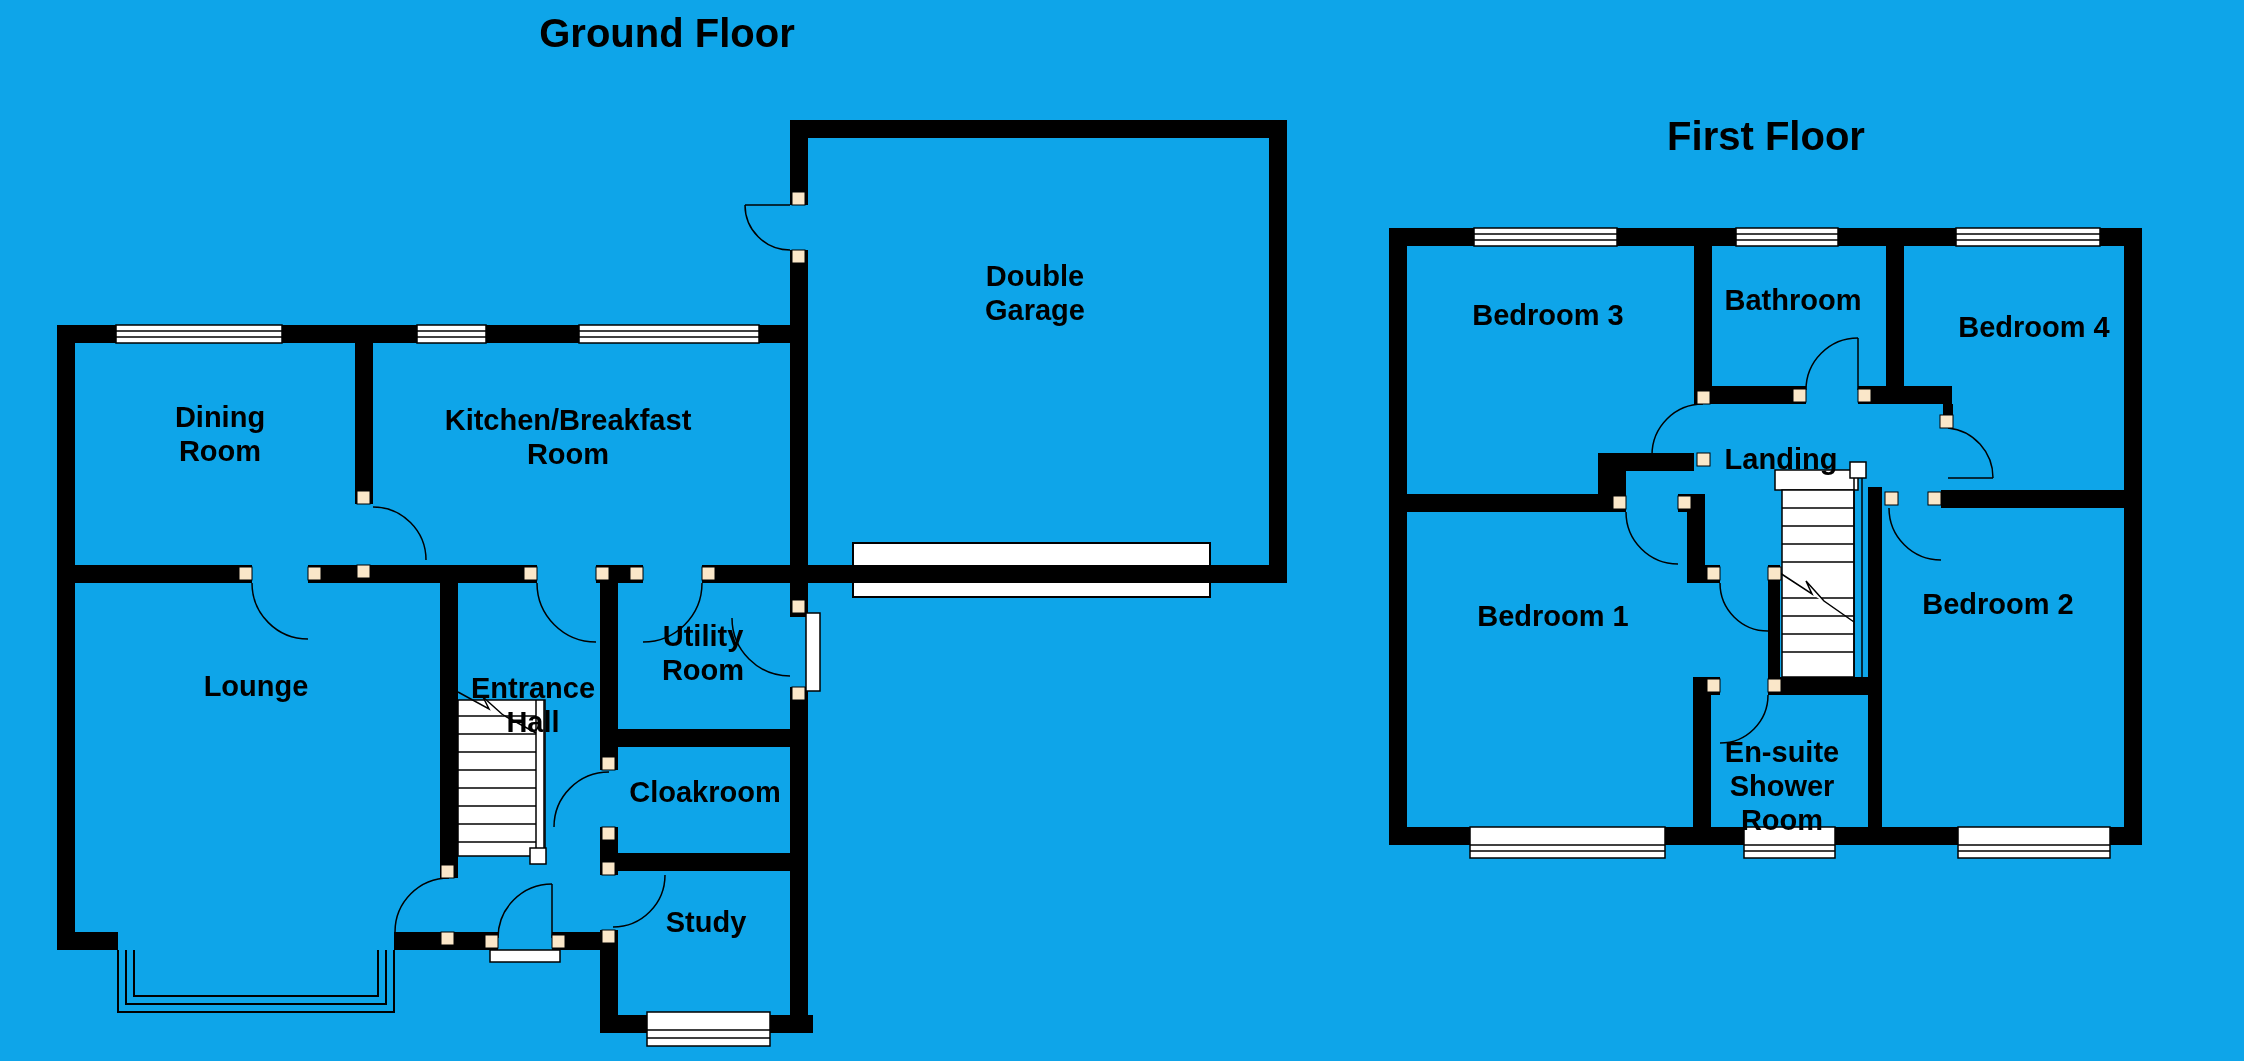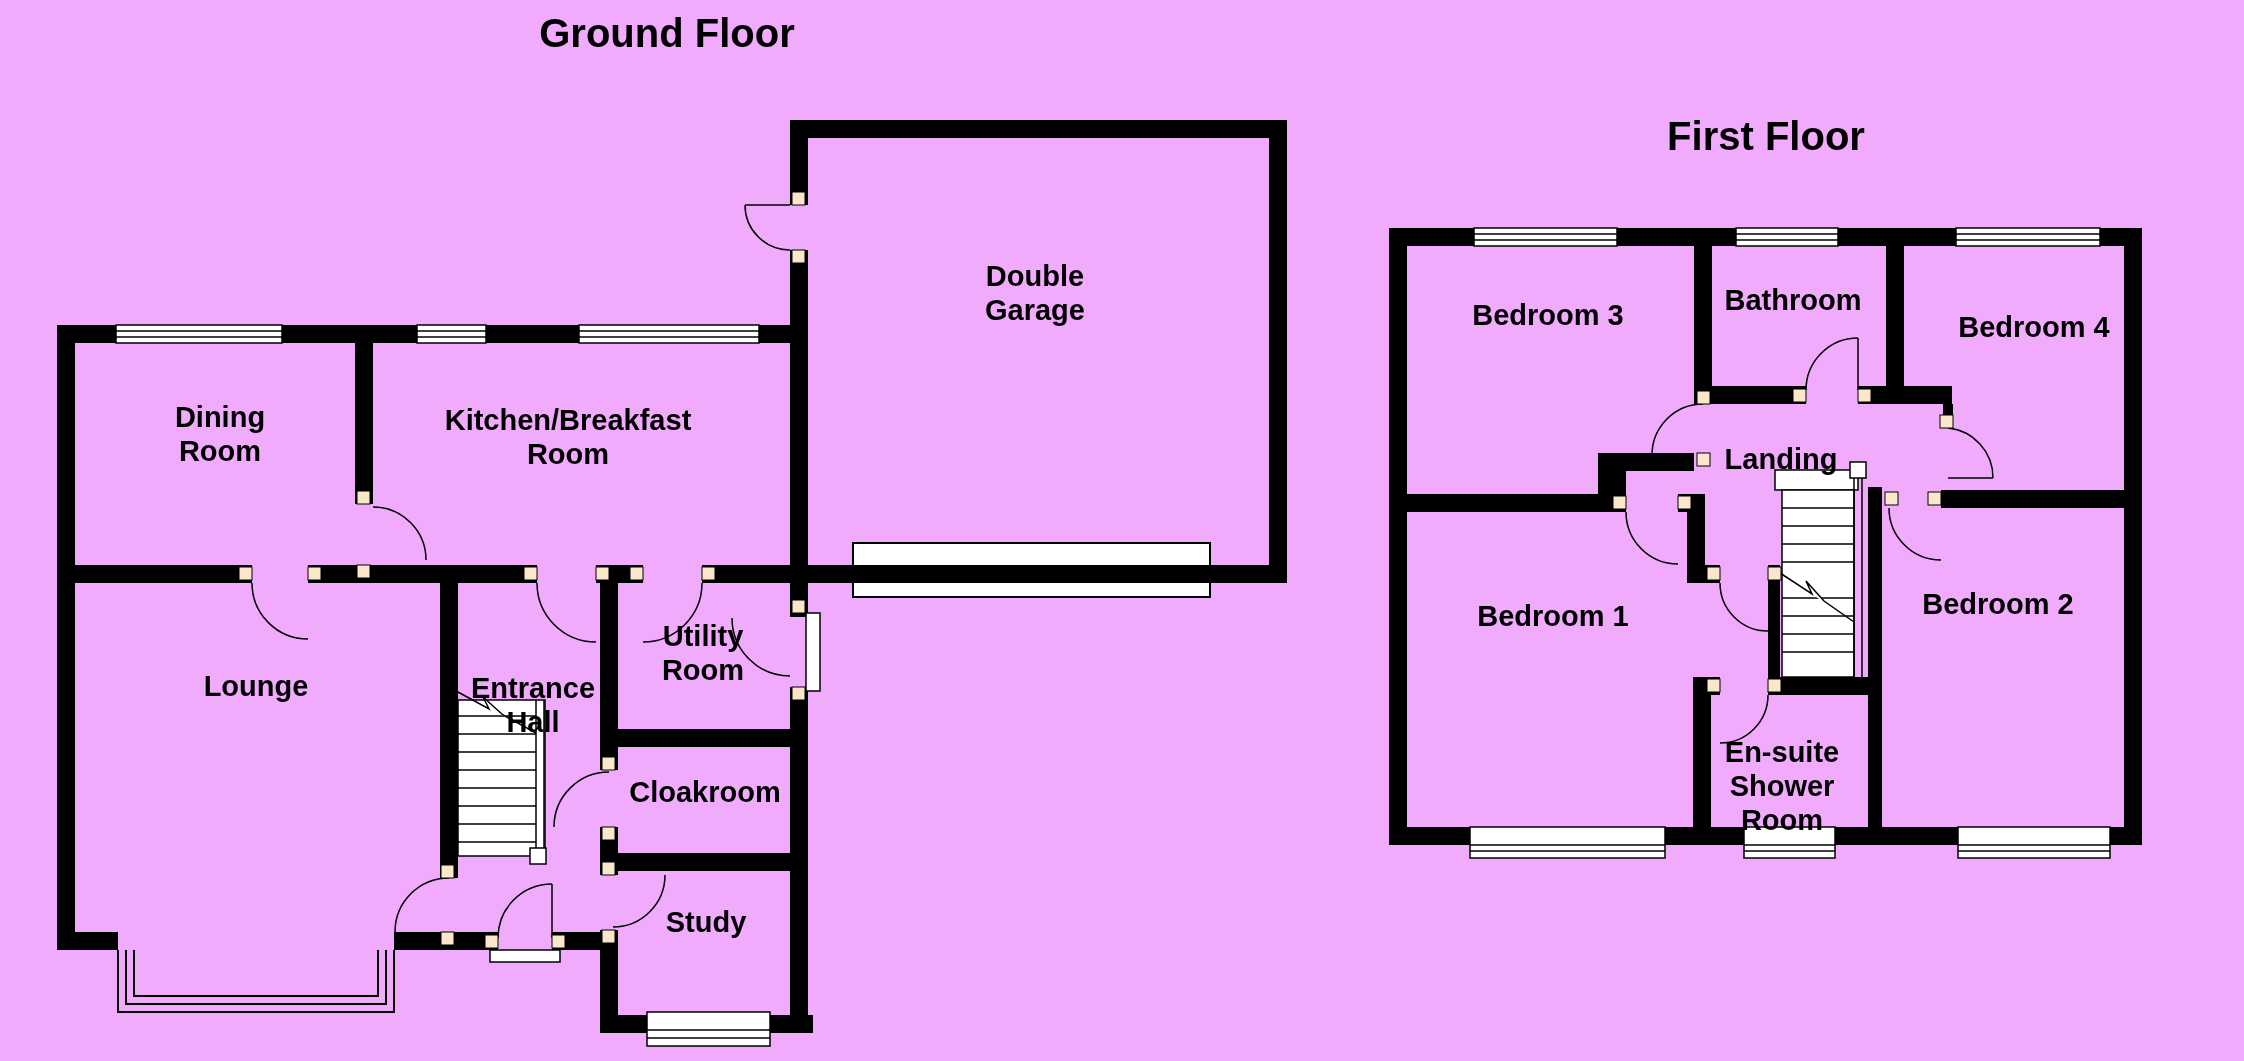--- a/index.html
+++ b/index.html
@@ -1,16 +1,16 @@
 <!DOCTYPE html>
 <html><head>
 <meta charset="utf-8">
 <style>
   html,body{margin:0;padding:0;background:#fff;}
-  .canvas-wrap{width:2244px;height:1061px;background:#f0abfc;position:relative;font-family:"Liberation Sans",sans-serif;}
+  .canvas-wrap{width:2244px;height:1061px;background:#0ea5e9;position:relative;font-family:"Liberation Sans",sans-serif;}
   svg{display:block;}
   text{font-family:"Liberation Sans",sans-serif;font-weight:bold;fill:#000;}
   .room-label{font-size:29px;}
   .floor-title{font-size:40px;}
 </style>
 </head>
 <body>
 
 <div class="canvas-wrap">
 <svg width="2244" height="1061" viewBox="0 0 2244 1061">

